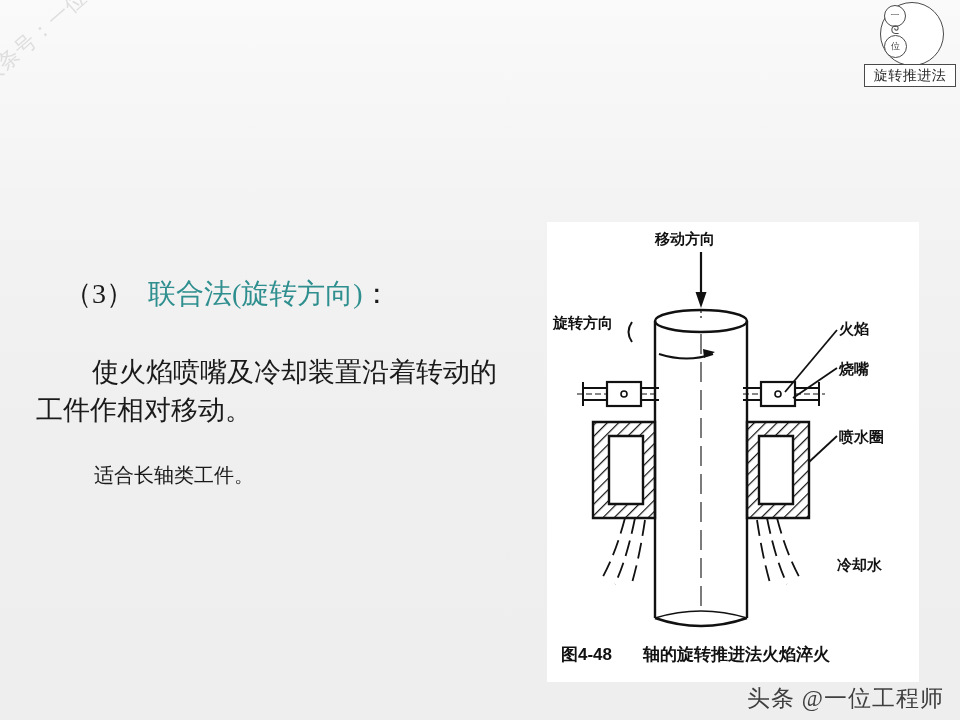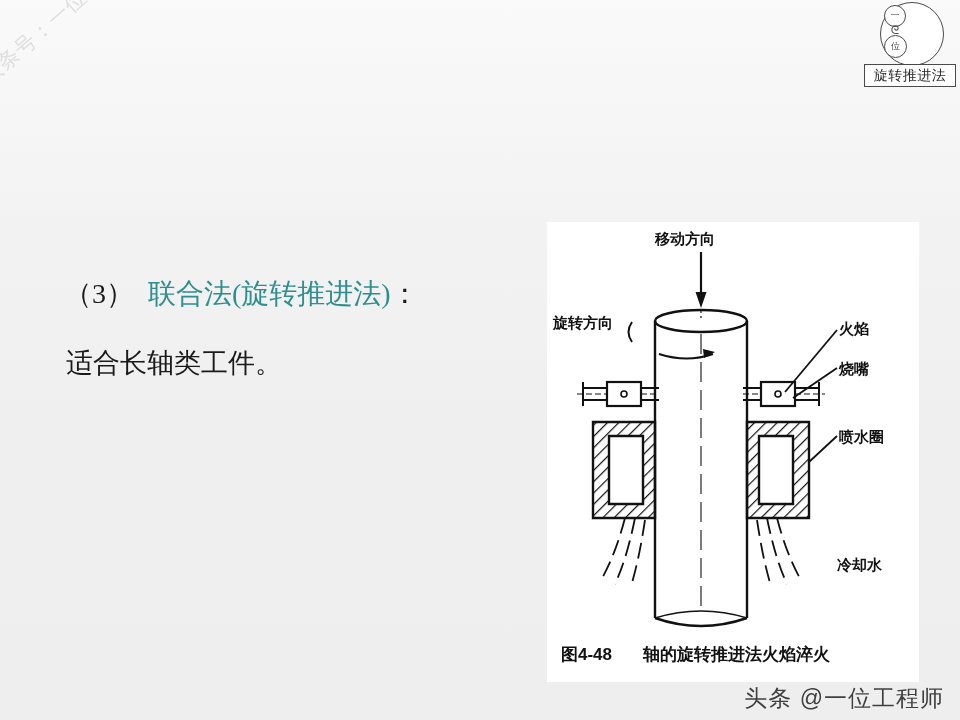--- a/index.html
+++ b/index.html
@@ -137,23 +137,23 @@
   #para1 {
     margin-top: 40px;
     font-size: 27px;
     color: #1a1a1a;
     line-height: 1.42;
     text-indent: 56px;
     margin-left: 6px;
   }
   #para2 {
     margin-top: 32px;
-    font-size: 27px;
+    font-size: 20px;
     color: #1a1a1a;
-    margin-left: 36px;
+    margin-left: 64px;
   }
 
   
   #figure {
     position: absolute;
     left: 547px;
     top: 222px;
     width: 372px;
     height: 460px;
     background: #ffffff;
@@ -175,21 +175,21 @@
     font-size: 17px;
     fill: #111111;
   }
   .ln { stroke: #111111; fill: none; }
 
   
   #wm-bottom {
     position: absolute;
     right: 16px;
     bottom: 6px;
-    font-family: Liberation Sans, sans-serif;
+    font-family: Liberation Serif, serif;
     font-size: 23px;
     color: #3f3f3f;
     letter-spacing: 1px;
     white-space: nowrap;
     user-select: none;
   }
 </style>
 </head>
 <body>
 
@@ -202,23 +202,24 @@
     <div class="logo-sub" id="logo-sub-a">一</div>
     <div id="logo-swirl">ᘓ</div>
     <div class="logo-sub" id="logo-sub-b">位</div>
     <div id="logo-label">旋转推进法</div>
   </div>
 
 
   <div id="body-col">
 
     <div id="heading-line">
-      <span>（3）</span>&nbsp;&nbsp;<span class="teal">联合法</span><span class="teal-paren">(旋转推进法)</span><span>：</span>
+      <span>（3）</span>&nbsp;&nbsp;<span class="teal">联合法</span><span class="teal-paren">(旋转方向)</span><span>：</span>
     </div>
 
+    <div id="para1">使火焰喷嘴及冷却装置沿着转动的工件作相对移动。</div>
 
     <div id="para2">适合长轴类工件。</div>
 
   </div>
 
   <div id="figure">
     <svg id="fig-svg" viewBox="0 0 372 460" xmlns="http://www.w3.org/2000/svg">
       <rect x="0" y="0" width="372" height="460" fill="#ffffff"></rect>
 
       <g>

